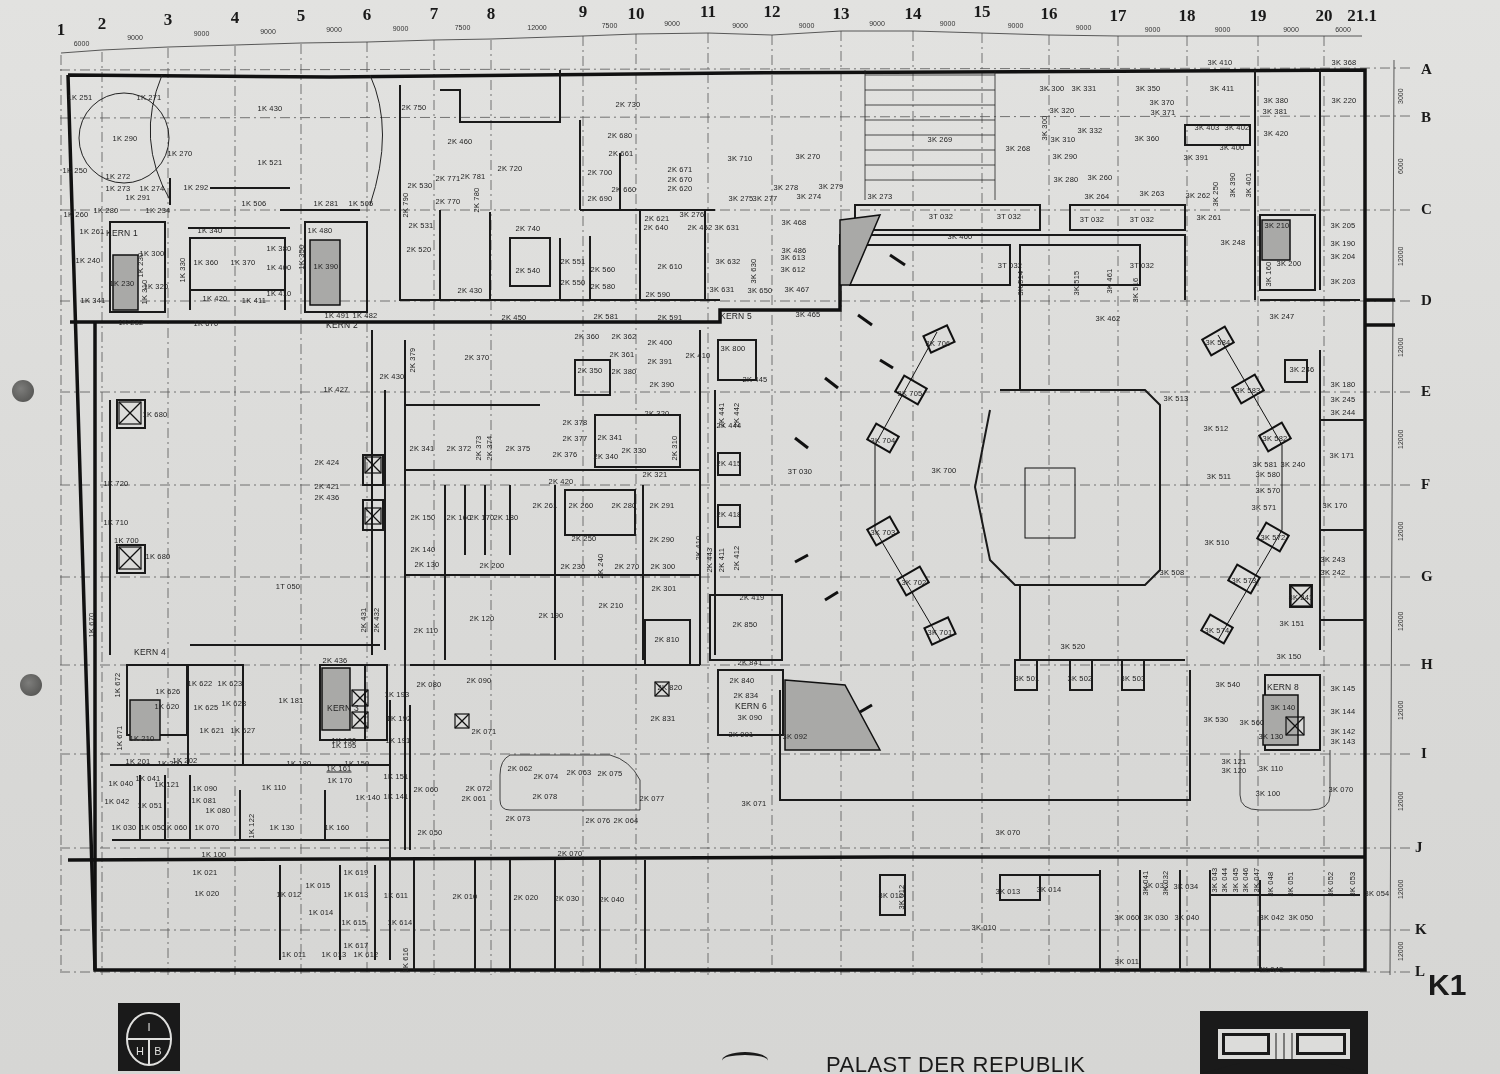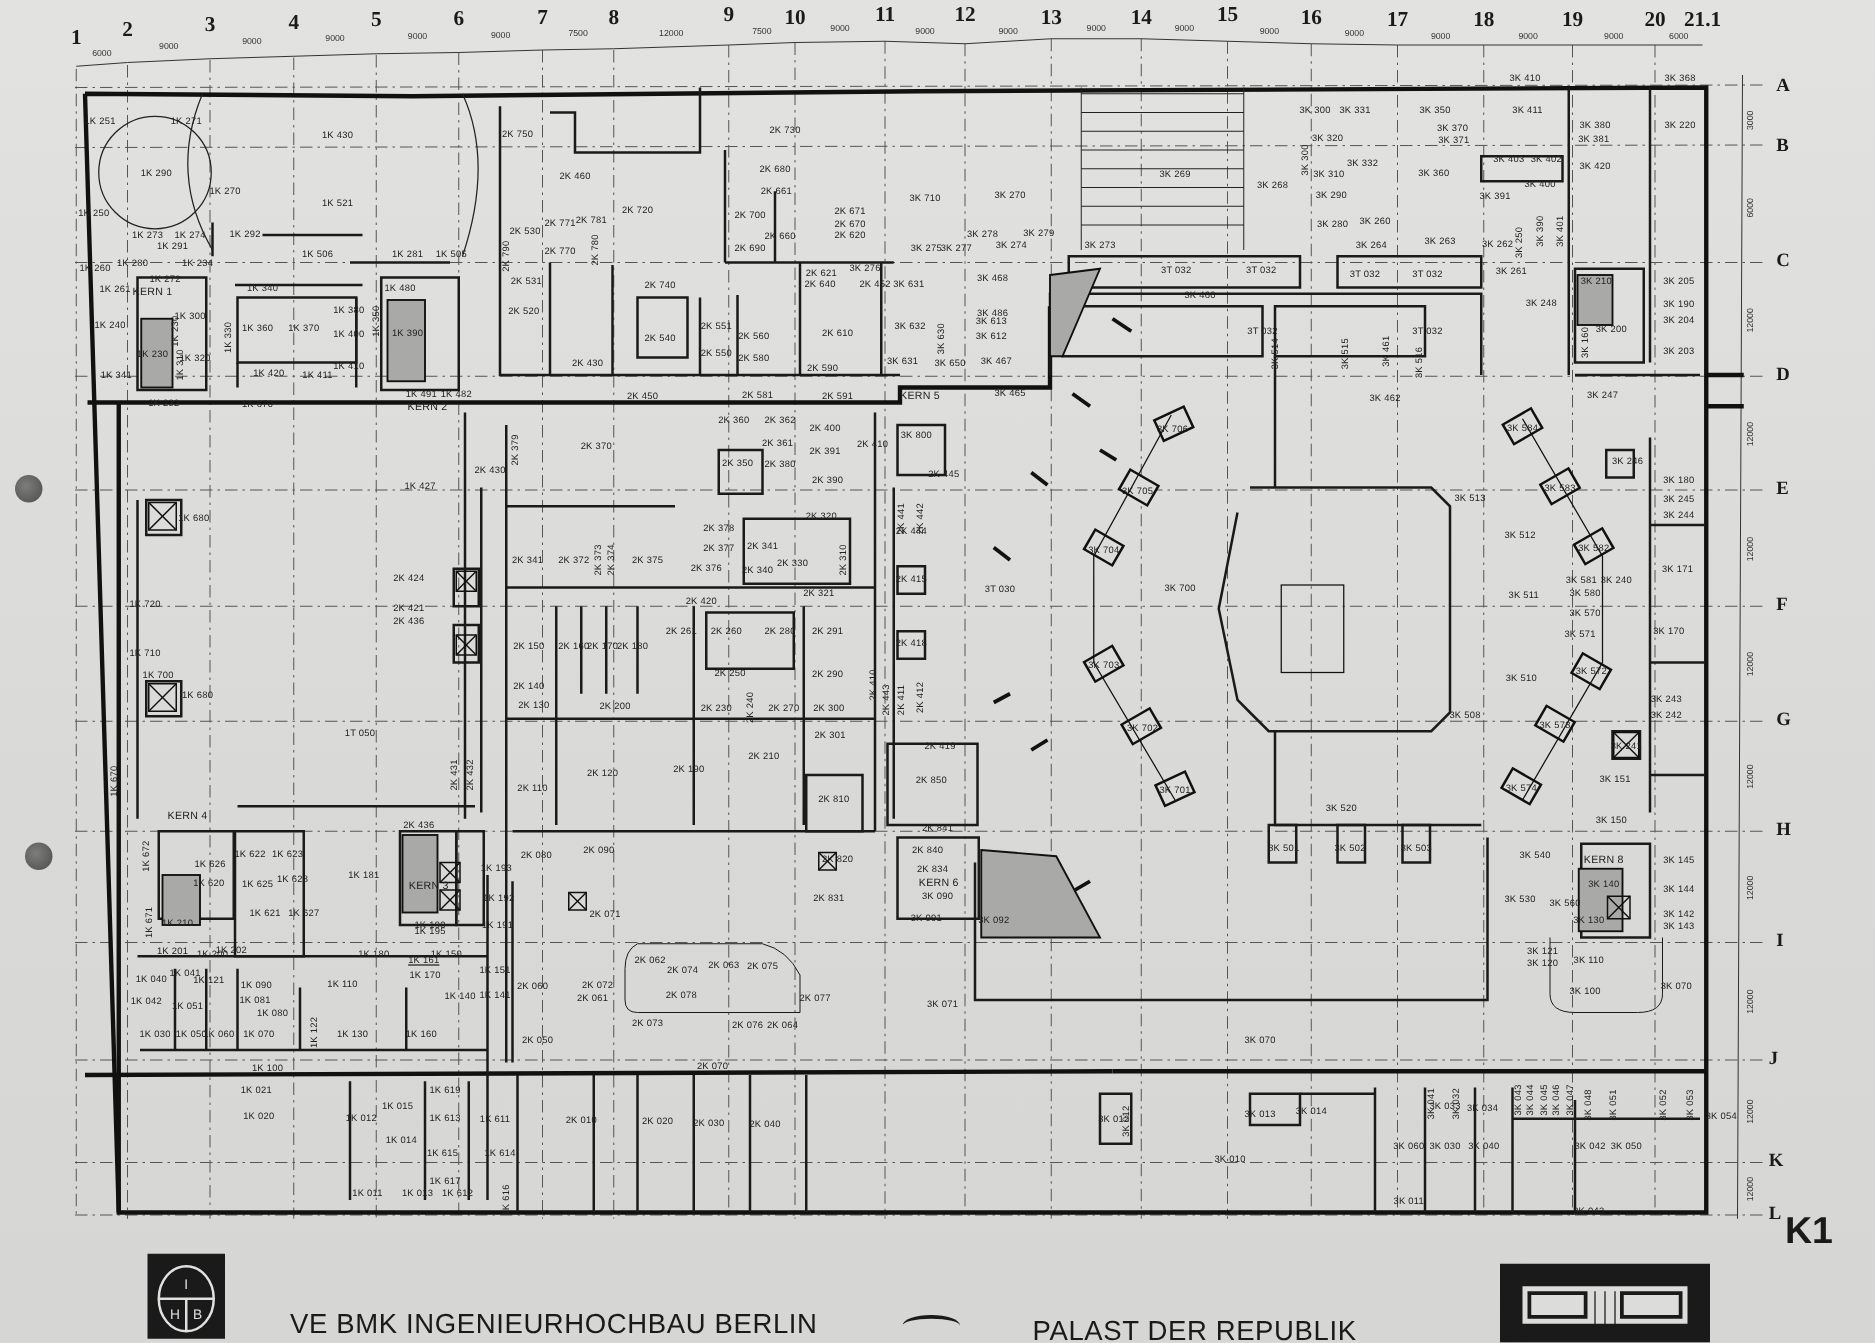--- a/index.html
+++ b/index.html
@@ -382,21 +382,21 @@
       <div class="dimv" style="left: 1397px; top: 899px;">12000</div>
       <div class="dimv" style="left: 1397px; top: 961px;">12000</div>
     </div>
 
   <div id="rooms">
       <div class="room" style="left: 80px; top: 97px;">1K 251</div>
       <div class="room" style="left: 149px; top: 97px;">1K 271</div>
       <div class="room" style="left: 125px; top: 138px;">1K 290</div>
       <div class="room" style="left: 180px; top: 153px;">1K 270</div>
       <div class="room" style="left: 75px; top: 170px;">1K 250</div>
-      <div class="room" style="left: 132px; top: 176px; margin-top: 47px;">1K 272</div>
+      <div class="room" style="left: 118px; top: 176px;">1K 272</div>
       <div class="room" style="left: 118px; top: 188px;">1K 273</div>
       <div class="room" style="left: 152px; top: 188px;">1K 274</div>
       <div class="room" style="left: 138px; top: 197px;">1K 291</div>
       <div class="room" style="left: 196px; top: 187px;">1K 292</div>
       <div class="room" style="left: 76px; top: 214px;">1K 260</div>
       <div class="room" style="left: 106px; top: 210px;">1K 280</div>
       <div class="room" style="left: 158px; top: 210px;">1K 234</div>
       <div class="room" style="left: 92px; top: 231px;">1K 261</div>
       <div class="room" style="left: 88px; top: 260px;">1K 240</div>
       <div class="room" style="left: 93px; top: 300px;">1K 341</div>
@@ -796,21 +796,20 @@
   <div class="logo">
     <svg width="62" height="68" viewBox="0 0 62 68">
       <ellipse cx="31" cy="36" rx="22" ry="26" fill="none" stroke="#e0e0de" stroke-width="2"></ellipse>
       <line x1="9" y1="36" x2="53" y2="36" stroke="#e0e0de" stroke-width="2"></line>
       <line x1="31" y1="36" x2="31" y2="62" stroke="#e0e0de" stroke-width="2"></line>
       <text x="31" y="28" fill="#e0e0de" font-size="11" text-anchor="middle" font-family="Liberation Sans, sans-serif">I</text>
       <text x="22" y="52" fill="#e0e0de" font-size="11" text-anchor="middle" font-family="Liberation Sans, sans-serif">H</text>
       <text x="40" y="52" fill="#e0e0de" font-size="11" text-anchor="middle" font-family="Liberation Sans, sans-serif">B</text>
     </svg>
   </div>
-  <div class="company">VE BMK INGENIEURHOCHBAU BERLIN</div>
   <div class="arc-dash"></div>
   <div class="project">PALAST DER REPUBLIK</div>
   <div class="thumb">
     <svg width="168" height="63" viewBox="0 0 168 63">
       <rect x="18" y="18" width="132" height="30" fill="#dcdcda"></rect>
       <rect x="22" y="22" width="48" height="22" fill="#1a1a1a"></rect>
         <rect x="25" y="25" width="42" height="16" fill="#dcdcda"></rect>
       <rect x="96" y="22" width="50" height="22" fill="#1a1a1a"></rect>
         <rect x="99" y="25" width="44" height="16" fill="#dcdcda"></rect>
       <line x1="76" y1="22" x2="76" y2="50" stroke="#1a1a1a"></line>

